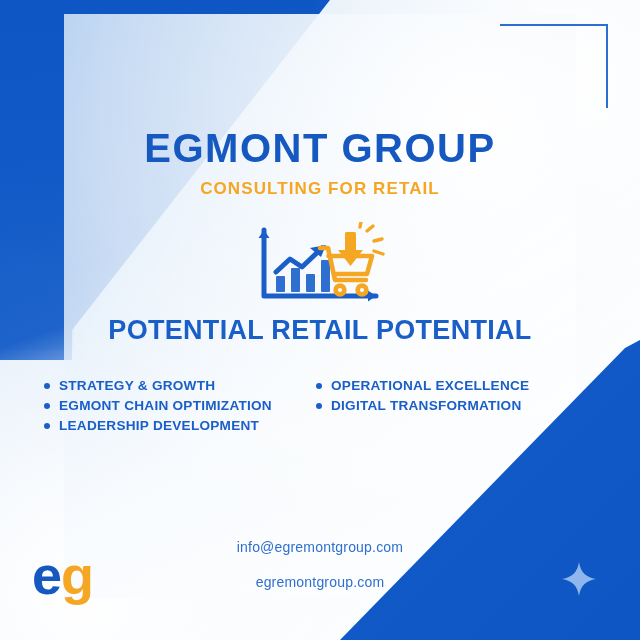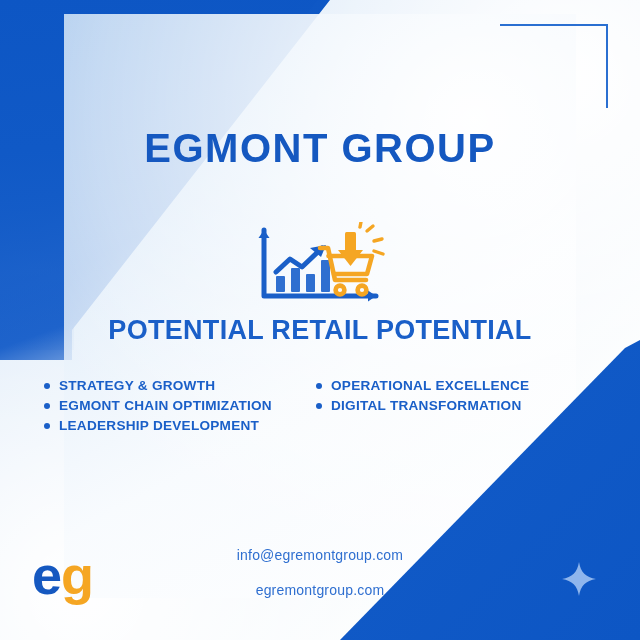--- a/index.html
+++ b/index.html
@@ -84,21 +84,21 @@
   .svc{
     display:flex;align-items:center;gap:9px;
     font-size:13.6px;font-weight:bold;letter-spacing:0.25px;
     color:#1a5fc8;white-space:nowrap;
   }
   .dot{
     width:6px;height:6px;border-radius:50%;background:#1a5fc8;flex:none;
   }
 
   .contact{
-    position:absolute;left:0;right:0;top:540px;text-align:center;margin-top:8px;
+    position:absolute;left:0;right:0;top:540px;text-align:center;
   }
   .contact .line{
     font-size:14px;color:#2f6fd0;letter-spacing:0.2px;line-height:1;
   }
   .contact .line + .line{margin-top:21px;}
 
   .logo{
     position:absolute;left:32px;top:548px;
     font-size:54px;font-weight:bold;line-height:1;letter-spacing:-1px;
   }
@@ -119,20 +119,21 @@
 
   <svg class="sparkle" viewBox="0 0 34 34">
     <path d="M17 0 C18.6 10.2 23.8 15.4 34 17 C23.8 18.6 18.6 23.8 17 34 C15.4 23.8 10.2 18.6 0 17 C10.2 15.4 15.4 10.2 17 0 Z" fill="#8fb6ed"></path>
   </svg>
 
   <div class="bracket"></div>
 
   <div class="content">
 
     <div class="title">EGMONT GROUP</div>
+    <div class="subtitle">CONSULTING FOR RETAIL</div>
 
     <div class="icon-wrap">
       <svg width="140" height="84" viewBox="0 0 140 84">
         <g fill="none" stroke="#1a5fc8" stroke-width="5" stroke-linecap="round" stroke-linejoin="round">
           <path d="M14 8 L14 74 L126 74"></path>
         </g>
         <path d="M14 8 L8.5 16 L19.5 16 Z" fill="#1a5fc8"></path>
         <path d="M126 74 L118 68.5 L118 79.5 Z" fill="#1a5fc8"></path>
         <g fill="#2f6fd0">
           <rect x="26" y="54" width="9" height="16" rx="1"></rect>

